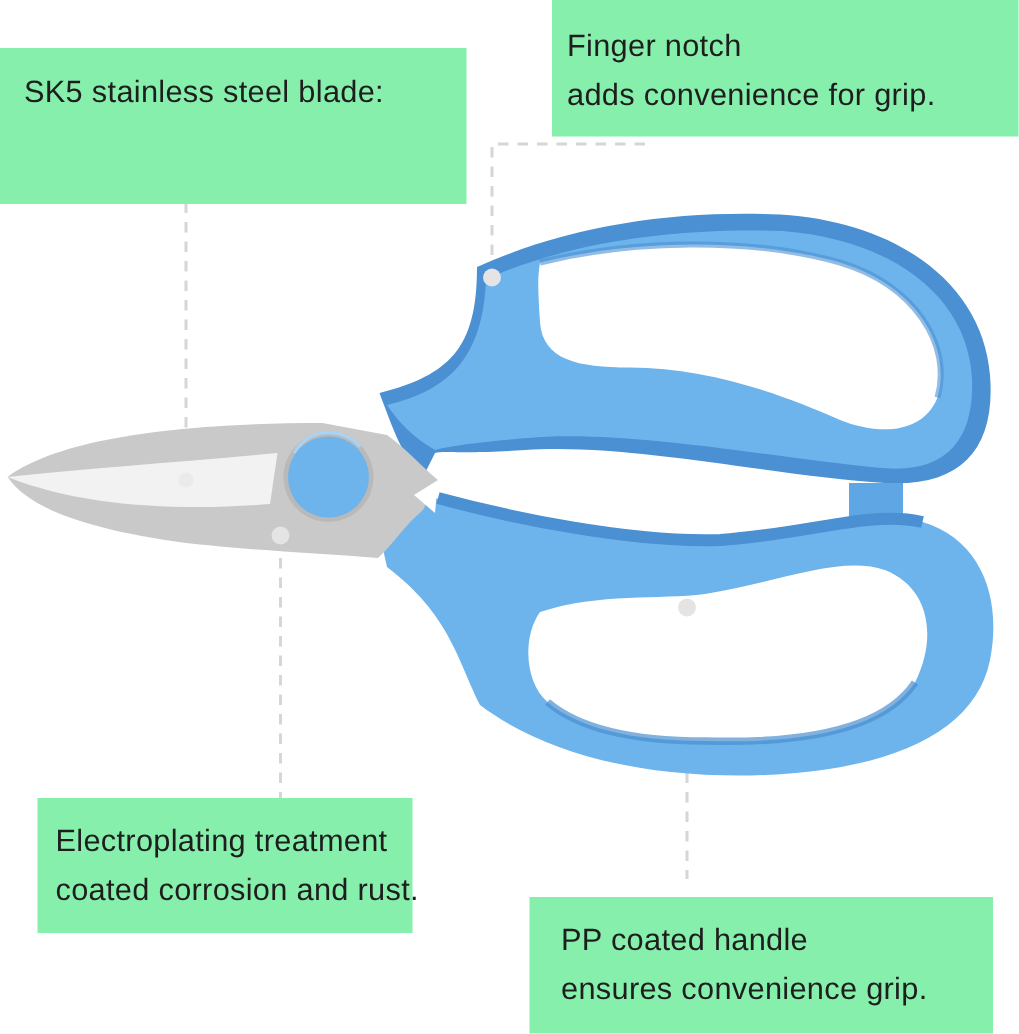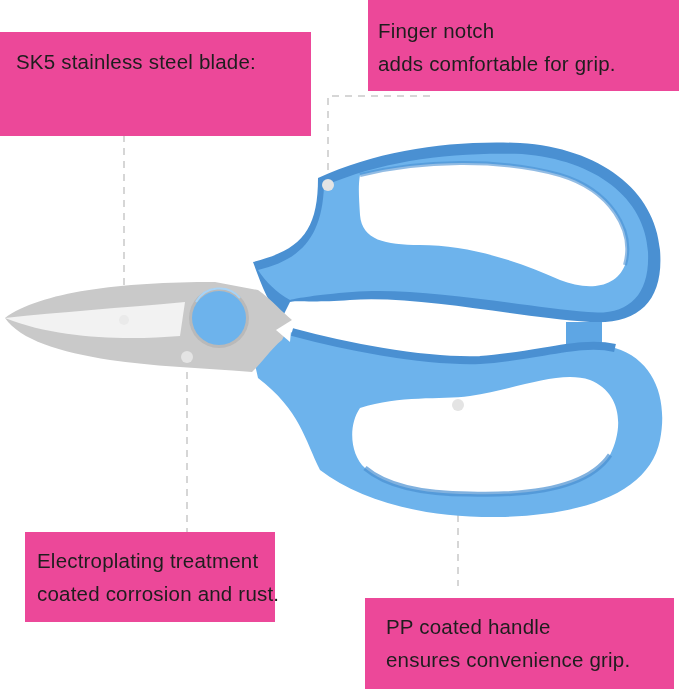--- a/index.html
+++ b/index.html
@@ -1,26 +1,26 @@
 <!DOCTYPE html>
 <html><head>
 <meta charset="utf-8">
 <style>
   html, body { margin: 0; padding: 0; background: #ffffff; }
   body { width: 679px; height: 689px; position: relative; overflow: hidden;
          font-family: "Liberation Sans", "DejaVu Sans", sans-serif; }
   .canvas { position: absolute; left: 0; top: 0; width: 679px; height: 689px; }
-  .callout { position: absolute; background: #ec4899; color: #1e1e1e;
+  .callout { position: absolute; background: #86efac; color: #1e1e1e;
              font-size: 20.5px; line-height: 33px; letter-spacing: 0.2px;
              box-sizing: border-box; }
   .callout span { display: block; white-space: nowrap; }
   #c-blade  { left: 0px;   top: 32px;  width: 311px; height: 104px;  padding: 13px 0 0 16px; }
   #c-notch  { left: 368px; top: 0px;   width: 311px; height: 91px;  padding: 14px 0 0 10px; }
   #c-plating{ left: 25px;  top: 532px; width: 250px; height: 90px;  padding: 12px 0 0 12px; }
-  #c-handle { left: 353px; top: 598px; width: 309px; height: 91px;  padding: 12px 0 0 21px; margin-left: 12px; }
+  #c-handle { left: 353px; top: 598px; width: 309px; height: 91px;  padding: 12px 0 0 21px; }
   svg.art { position: absolute; left: 0; top: 0; }
 </style>
 </head>
 <body>
 
 <div class="canvas">
 
   <svg class="art" width="679" height="689" viewBox="0 0 679 689">
 
     <g stroke="#d6d6d6" stroke-width="2" stroke-dasharray="7 6" fill="none">
@@ -67,21 +67,21 @@
       <circle cx="458" cy="405" r="6"></circle>
     </g>
   </svg>
 
   <div class="callout" id="c-blade">
     <span>SK5 stainless steel blade:</span>
   </div>
 
   <div class="callout" id="c-notch">
     <span>Finger notch</span>
-    <span>adds comfortable for grip.</span>
+    <span>adds convenience for grip.</span>
   </div>
 
   <div class="callout" id="c-plating">
     <span>Electroplating treatment</span>
     <span>coated corrosion and rust.</span>
   </div>
 
   <div class="callout" id="c-handle">
     <span>PP coated handle</span>
     <span>ensures convenience grip.</span>

